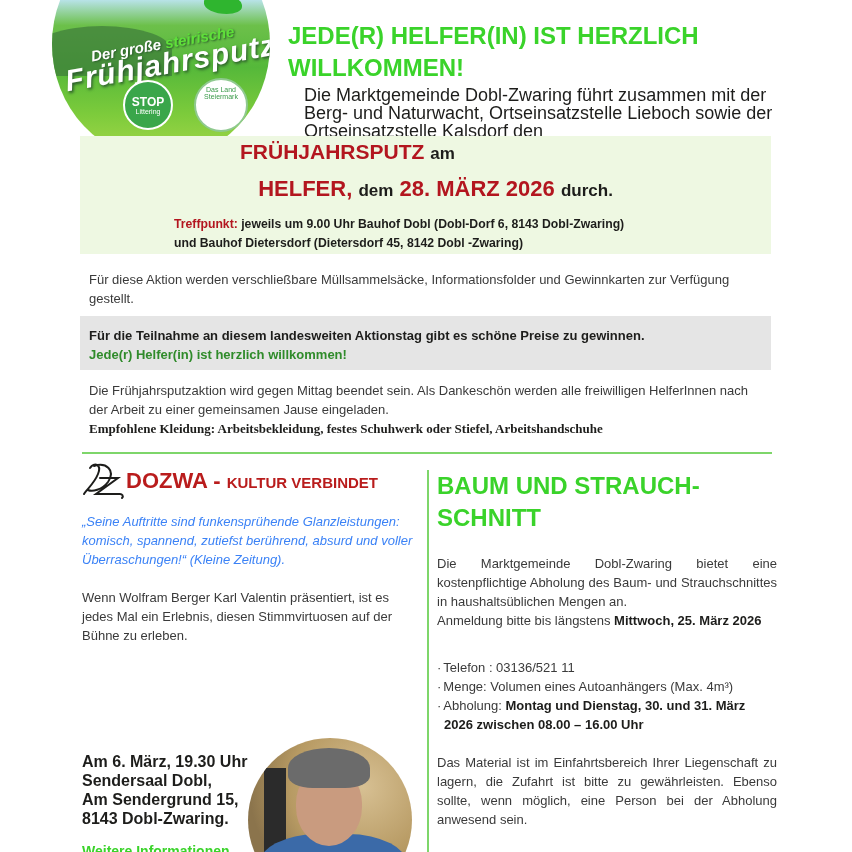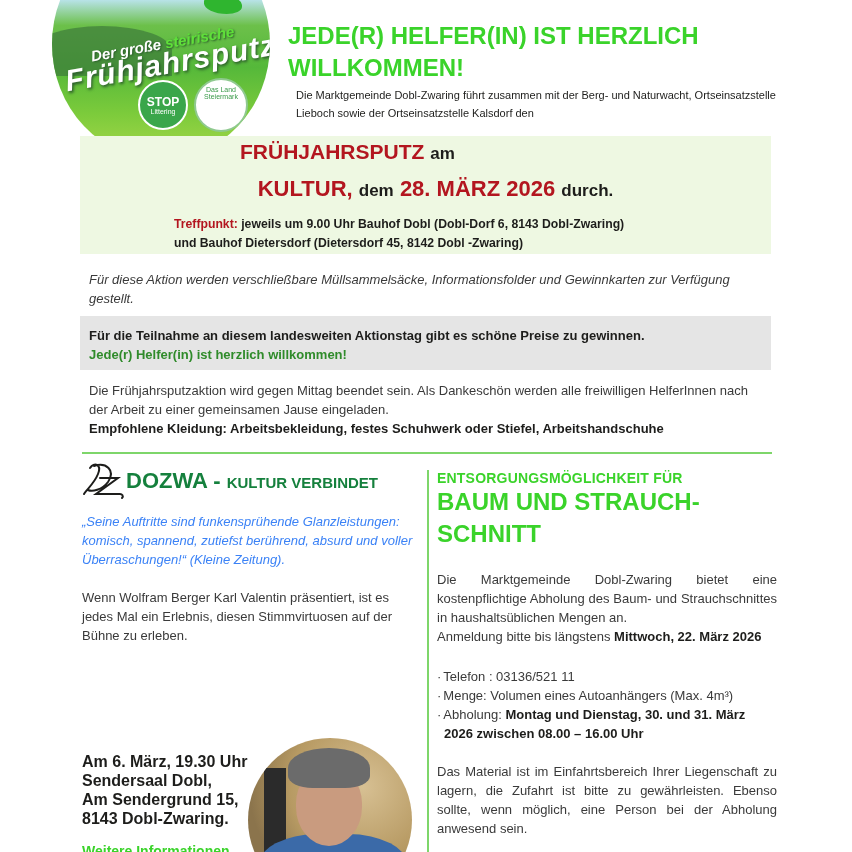--- a/index.html
+++ b/index.html
@@ -22,38 +22,38 @@
   .logo-circle .line1 {
     position: absolute; left: 38px; top: 107px; font-size: 15px; font-weight: bold; font-style: italic;
     color: #ffffff; transform: rotate(-10deg); text-shadow: 1px 1px 2px #2a5a2a;
   }
   .logo-circle .line1 .green { color: #5fe03a; }
   .logo-circle .line2 {
     position: absolute; left: 12px; top: 118px; font-size: 30px; font-weight: bold; font-style: italic;
     color: #ffffff; transform: rotate(-10deg); letter-spacing: 1px; text-shadow: 1px 2px 3px #2a5a2a;
   }
   .badge-stop {
-    position: absolute; left: 86px; top: 152px; width: 50px; height: 50px; border-radius: 50%;
+    position: absolute; left: 71px; top: 152px; width: 50px; height: 50px; border-radius: 50%;
     background: #3aa64a; border: 2px solid #ffffff; color: #ffffff; text-align: center;
     font-weight: bold; font-size: 12px; padding-top: 15px; line-height: 10px;
   }
   .badge-stop small { font-size: 7px; display: block; font-weight: normal; }
   .badge-land {
     position: absolute; left: 142px; top: 150px; width: 54px; height: 54px; border-radius: 50%;
     background: #ffffff; border: 2px solid #8fc98f; color: #3a9a4a; text-align: center;
     font-size: 7px; padding-top: 6px;
   }
 
   .headline {
     position: absolute; left: 288px; top: 20px; width: 480px;
     font-size: 24px; font-weight: bold; color: #3ad32a; line-height: 32px;
   }
   .intro {
-    position: absolute; left: 296px; top: 86px; width: 500px;
-    font-size: 11px; line-height: 18px; color: #1d1d1b;
+    position: absolute; left: 304px; top: 86px; width: 500px;
+    font-size: 18px; line-height: 18px; color: #1d1d1b;
   }
 
   .event-box {
     position: absolute; left: 80px; top: 136px; width: 691px; height: 118px;
     background: #eef8e2;
   }
   .event-line1 {
     position: absolute; left: 0; top: 4px; width: 100%; padding-left: 160px; 
     font-size: 21px; font-weight: bold; color: #b3161f; padding-right: 150px;
   }
@@ -62,38 +62,38 @@
     position: absolute; left: 0; top: 40px; width: 100%; text-align: center;
     font-size: 22px; font-weight: bold; color: #b3161f; padding-left: 20px;
   }
   .meet {
     position: absolute; left: 94px; top: 78px; font-size: 13px; line-height: 19px; color: #1d1d1b;
     font-weight: bold; transform: scaleX(.94); transform-origin: left;
   }
   .meet .red { color: #b3161f; }
 
   .para1 {
-    position: absolute; left: 89px; top: 270px; width: 680px; font-size: 13px; line-height: 19px; color: #3a3a3a; font-style: italic;
+    position: absolute; left: 89px; top: 270px; width: 680px; font-size: 13px; line-height: 19px; color: #3a3a3a;
   }
   .prize-box {
     position: absolute; left: 80px; top: 316px; width: 691px; height: 54px; background: #e5e5e5;
     padding: 10px 0 0 9px; font-size: 13px; line-height: 19px; font-weight: bold;
   }
   .prize-box .green { color: #2f8b2a; }
   .para2 {
     position: absolute; left: 89px; top: 381px; width: 680px; font-size: 13px; line-height: 19px; color: #3a3a3a;
   }
-  .para2 .bold { color: #1d1d1b; font-weight: bold; }
+  .para2 .bold { color: #1d1d1b; font-weight: bold; font-family: Liberation Serif, serif; }
 
   .divider { position: absolute; left: 82px; top: 452px; width: 690px; height: 2px; background: #7ed66a; }
   .col-rule { position: absolute; left: 427px; top: 470px; width: 2px; height: 382px; background: #7ed66a; }
 
   .dz-logo { position: absolute; left: 80px; top: 460px; width: 46px; height: 40px; }
   .dozwa-title {
-    position: absolute; left: 126px; top: 468px; font-size: 22px; font-weight: bold; color: #15803d; white-space: nowrap;
+    position: absolute; left: 126px; top: 468px; font-size: 22px; font-weight: bold; color: #b91c1c; white-space: nowrap;
   }
   .dozwa-title .sub { font-size: 15px; }
   .left-col { position: absolute; left: 82px; top: 512px; width: 336px; font-size: 13px; line-height: 19px; color: #3a3a3a; }
   .left-col p { margin-bottom: 19px; }
   .left-col .quote { color: #3b82f6; font-style: italic; }
   .left-col b { color: #1d1d1b; }
   .venue {
     position: absolute; left: 82px; top: 752px; font-size: 16px; line-height: 19px; font-weight: bold; color: #1d1d1b;
   }
   .more-info {
@@ -106,21 +106,21 @@
   .portrait .hair { position: absolute; left: 40px; top: 10px; width: 82px; height: 40px; border-radius: 50% 50% 30% 30%; background: #6b6b6b; }
   .portrait .face { position: absolute; left: 48px; top: 30px; width: 66px; height: 78px; border-radius: 45% 45% 50% 50%; background: #c99b7f; }
   .portrait .shirt { position: absolute; left: 10px; top: 96px; width: 150px; height: 80px; border-radius: 40% 40% 0 0; background: #3b6aa8; }
   .portrait .dark { position: absolute; left: 16px; top: 30px; width: 22px; height: 110px; background: #2b2b2b; }
 
   .right-col { position: absolute; left: 437px; top: 470px; width: 340px; }
   .r-kicker { font-size: 14px; font-weight: bold; color: #3ad32a; letter-spacing: .2px; }
   .r-title { font-size: 24px; font-weight: bold; color: #3ad32a; line-height: 32px; }
   .r-body { font-size: 13px; line-height: 19px; color: #3a3a3a; margin-top: 20px; text-align: justify; }
   .r-body b { color: #1d1d1b; }
-  .r-list { list-style: none; margin-top: 21px; font-size: 13px; line-height: 19px; color: #3a3a3a; }
+  .r-list { list-style: none; margin-top: 28px; font-size: 13px; line-height: 19px; color: #3a3a3a; }
   .r-list li { padding-left: 7px; text-indent: -7px; }
   .r-list li::before { content: "·"; margin-right: 2px; }
   .r-list b { color: #1d1d1b; }
   .r-body2 { font-size: 13px; line-height: 19px; color: #3a3a3a; margin-top: 19px; text-align: justify; }
 </style>
 </head>
 <body>
 
 <div class="logo-circle">
   <div class="hills"></div>
@@ -141,21 +141,21 @@
 
 <div class="headline">JEDE(R) HELFER(IN) IST HERZLICH WILLKOMMEN!</div>
 <div class="intro">Die Marktgemeinde Dobl-Zwaring führt zusammen mit der Berg- und Naturwacht, Ortseinsatzstelle Lieboch sowie der Ortseinsatzstelle Kalsdorf den</div>
 
 <div class="event-box">
   <div class="event-line1">
     <span>FRÜHJAHRSPUTZ</span>
     <span class="sm">am</span>
   </div>
   <div class="event-line2">
-    <span>KULTUR,</span>
+    <span>HELFER,</span>
     <span class="sm">dem</span>
     <span>28. MÄRZ 2026</span>
     <span class="sm">durch.</span>
   </div>
   <div class="meet">
     <span class="red">Treffpunkt:</span>
     <span>jeweils um 9.00 Uhr Bauhof Dobl (Dobl-Dorf 6, 8143 Dobl-Zwaring)</span><br>
     <span>und Bauhof Dietersdorf (Dietersdorf 45, 8142 Dobl -Zwaring)</span>
   </div>
 </div>
@@ -197,26 +197,25 @@
 <div class="more-info">Weitere Informationen</div>
 
 <div class="portrait">
   <div class="dark"></div>
   <div class="shirt"></div>
   <div class="face"></div>
   <div class="hair"></div>
 </div>
 
 <div class="right-col">
-  <div class="r-kicker">ENTSORGUNGSMÖGLICHKEIT FÜR</div>
   <div class="r-title">BAUM UND STRAUCH-SCHNITT</div>
   <div class="r-body">
     <span>Die Marktgemeinde Dobl-Zwaring bietet eine kostenpflichtige Abholung des Baum- und Strauchschnittes in haushaltsüblichen Mengen an.</span><br>
     <span>Anmeldung bitte bis längstens</span>
-    <b>Mittwoch, 22. März 2026</b>
+    <b>Mittwoch, 25. März 2026</b>
   </div>
   <ul class="r-list">
     <li><span>Telefon : 03136/521 11</span></li>
     <li><span>Menge: Volumen eines Autoanhängers (Max. 4m³)</span></li>
     <li><span>Abholung:</span> <b>Montag und Dienstag, 30. und 31. März 2026 zwischen 08.00 – 16.00 Uhr</b></li>
   </ul>
   <div class="r-body2">
     <span>Das Material ist im Einfahrtsbereich Ihrer Liegenschaft zu lagern, die Zufahrt ist bitte zu gewährleisten. Ebenso sollte, wenn möglich, eine Person bei der Abholung anwesend sein.</span><br>
     
   </div>

